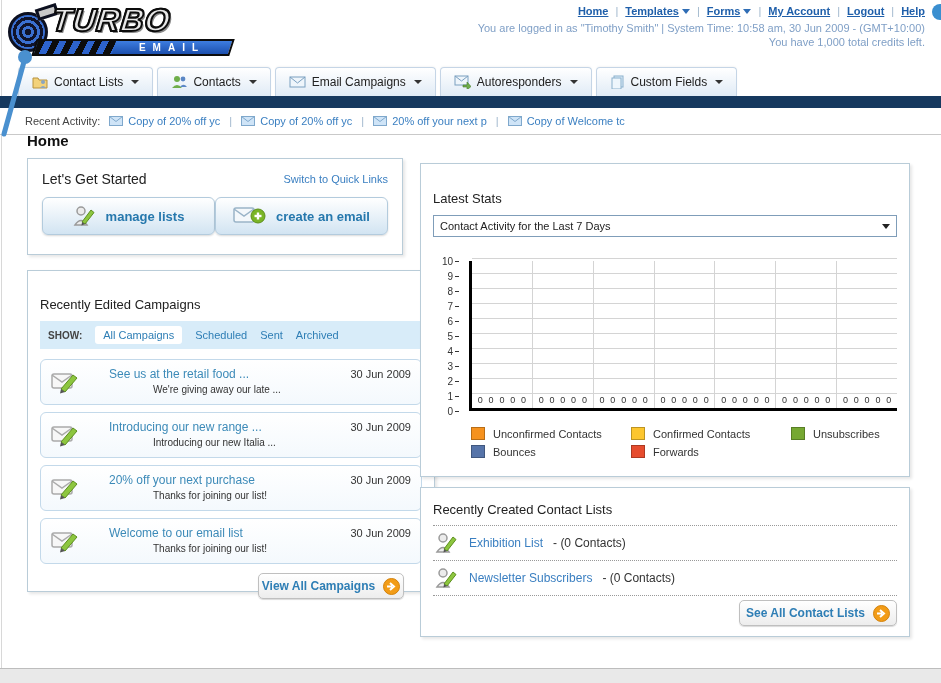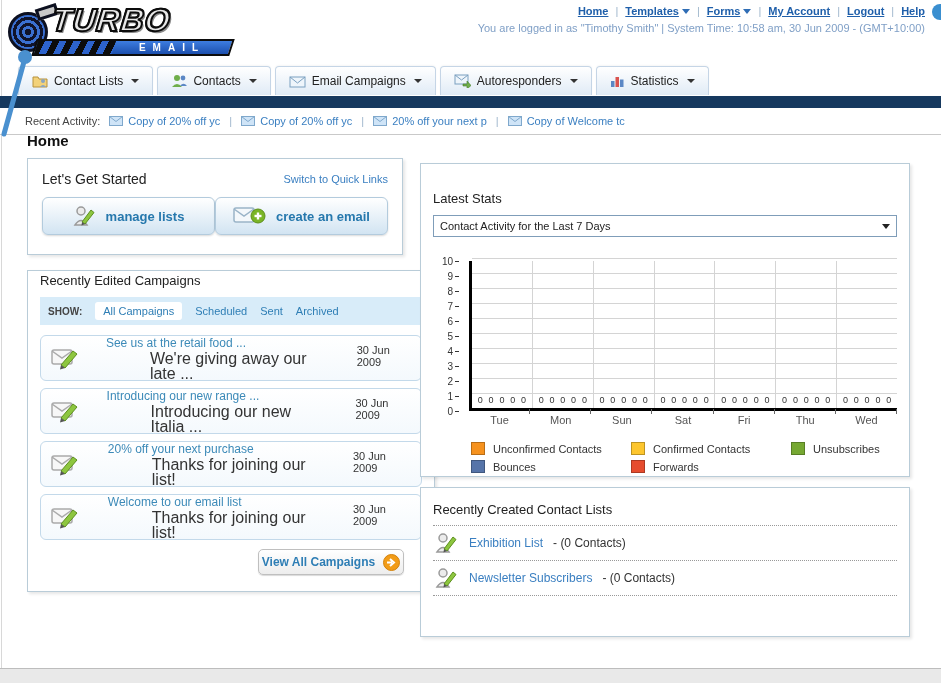--- a/index.html
+++ b/index.html
@@ -26,21 +26,21 @@
 
   #header-right { position:absolute; top:5px; right:16px; text-align:right; }
   .hnav { display:flex; justify-content:flex-end; align-items:center; gap:7px; font-size:11px; font-weight:bold; }
   .hnav a { color:#1f5faa; text-decoration:underline; cursor:pointer; display:inline-flex; align-items:center; gap:3px; }
   .sep { color:#9fb6cc; font-weight:normal; }
   .tri-dn-blue { width:0; height:0; border-left:4px solid transparent; border-right:4px solid transparent; border-top:5px solid #2f6db5; display:inline-block; }
   .login-line { margin-top:5px; font-size:11px; color:#7f9fc6; }
   .credits-line { margin-top:2px; font-size:11px; color:#7f9fc6; }
 
   
-  #navtabs { position:absolute; left:0; top:66px; right:0; height:30px; display:flex; align-items:flex-start; padding-left:18px; gap:4px; }
+  #navtabs { position:absolute; left:0; top:66px; right:0; height:30px; display:flex; align-items:center; padding-left:18px; gap:4px; }
   .ntab { display:flex; align-items:center; gap:6px; height:29px; padding:0 13px; font-size:12px; color:#222;
           background:linear-gradient(#ffffff,#e0ebf6); border:1px solid #c5d5e6; border-bottom:none;
           border-radius:4px 4px 0 0; cursor:pointer; box-shadow:0 -1px 2px rgba(0,0,0,0.04); }
   .tri-dn-dark { width:0; height:0; border-left:4px solid transparent; border-right:4px solid transparent; border-top:4px solid #333; display:inline-block; margin-left:2px; }
   #navy-bar { position:absolute; left:0; top:96px; right:0; height:12px; background:#16395f; }
 
   
   #activity { position:absolute; left:0; top:108px; right:0; height:27px; display:flex; align-items:center; gap:9px;
               padding-left:25px; font-size:11px; border-bottom:1px solid #c9c9c9; background:#fff; }
   #activity .alabel { color:#444; }
@@ -54,31 +54,31 @@
 
   #panel-start { left:27px; top:158px; width:376px; height:97px; padding:12px 14px; }
   #panel-start .trow { display:flex; justify-content:space-between; align-items:center; }
   #panel-start .trow .panel-title { font-size:14px; }
   .qlink { font-size:11px; color:#3a7fc1; cursor:pointer; }
   .bigbtn-row { display:flex; gap:0; margin-top:10px; }
   .bigbtn { flex:1; height:38px; display:flex; align-items:center; justify-content:center; gap:9px;
             background:linear-gradient(#ffffff,#d2e4f2); border:1px solid #b3cbdd; border-radius:6px;
             box-shadow:0 1px 2px rgba(0,0,0,0.15); cursor:pointer; font-weight:bold; font-size:13px; color:#2678ad; }
 
-  #panel-campaigns { left:27px; top:270px; width:408px; height:322px; padding:0 12px; }
+  #panel-campaigns { left:27px; top:270px; width:408px; height:322px; padding:24px 12px; }
   .show-bar { margin-top:8px; background:#d8ecf9; padding:5px 8px; display:flex; align-items:center; gap:13px; font-size:11px; }
   .show-label { font-size:10px; font-weight:bold; color:#444; }
   .ctab { color:#2e7eb5; cursor:pointer; }
   .ctab.active { background:#fff; padding:3px 8px; border-radius:3px; }
   .camp-list { margin-top:10px; display:flex; flex-direction:column; gap:7px; }
   .camp-row { display:flex; align-items:center; gap:28px; height:46px; padding:2px 10px; border:1px solid #c3d9ea;
               border-radius:6px; background:linear-gradient(#ffffff,#f4f9fd); cursor:pointer; }
   .camp-text { display:flex; flex-direction:column; line-height:15px; }
   .camp-title { font-size:12px; color:#3c8ab8; cursor:pointer; }
-  .camp-sub { font-size:16px; color:#333;margin-left:44px; }
+  .camp-sub { font-size:10px; color:#333;margin-left:44px; }
   .camp-date { margin-left:auto; align-self:flex-start; padding-top:6px; font-size:11px; color:#333; }
   .smallbtn { display:flex; align-items:center; justify-content:center; gap:8px; height:26px;
               background:linear-gradient(#ffffff,#ededed); border:1px solid #bfbfbf; border-radius:5px;
               box-shadow:0 1px 1px rgba(0,0,0,0.15); cursor:pointer; font-weight:bold; font-size:12px; color:#2e7eb5; }
   #view-all-btn { width:146px; margin:9px 18px 0 auto; }
 
   
   #panel-stats { left:420px; top:163px; width:490px; height:314px; padding:25px 12px; }
   .fake-select { margin-top:8px; height:22px; border:1px solid #7f9db9; display:flex; align-items:center;
                  font-size:11px; color:#222; padding-left:6px; cursor:pointer; background:#fff; }
@@ -145,20 +145,21 @@
           <i class="tri-dn-blue"></i>
         </a>
       <span class="sep">|</span>
       <a>My Account</a>
       <span class="sep">|</span>
       <a>Logout</a>
       <span class="sep">|</span>
       <a>Help</a>
     </div>
     <div class="login-line">You are logged in as "Timothy Smith" | System Time: 10:58 am, 30 Jun 2009 - (GMT+10:00)</div>
+    <div class="credits-line">You have 1,000 total credits left.</div>
   </div>
 
   <div id="navtabs">
     <div class="ntab">
       <svg width="16" height="14">
           <path d="M1,3 h5 l1,2 h8 v8 h-14 z" fill="#f3d27a" stroke="#b8923d"></path>
           <circle cx="11" cy="7" r="2" fill="#8aa5c0"></circle>
           <path d="M8,13 q3,-4 6,0 z" fill="#8aa5c0"></path>
         </svg>
       <span>Contact Lists</span>
@@ -186,25 +187,24 @@
       <svg width="17" height="14">
           <rect x="1" y="1" width="13" height="9" fill="#eef5fb" stroke="#7ba0c0"></rect>
           <path d="M1,1 L7.5,6 L14,1" fill="none" stroke="#7ba0c0"></path>
           <path d="M9,10 h4 v-3 l4,4.5 -4,3.5 v-3 h-4 z" fill="#6fae4a" stroke="#477a2b" stroke-width="0.6"></path>
         </svg>
       <span>Autoresponders</span>
         <i class="tri-dn-dark"></i>
     </div>
     <div class="ntab">
       <svg width="15" height="14">
-          <rect x="1" y="7" width="3.5" height="6" fill="#5b87c5"></rect>
-          <rect x="5.5" y="3" width="3.5" height="10" fill="#d9534f"></rect>
-          <rect x="10" y="5.5" width="3.5" height="7.5" fill="#5b87c5"></rect>
-        </svg>
-      <span>Statistics</span>
+          <rect x="4" y="1" width="9" height="11" fill="#dfeefa" stroke="#8ab0cc"></rect>
+          <rect x="2" y="3" width="9" height="11" fill="#eef6fc" stroke="#8ab0cc"></rect>
+        </svg>
+      <span>Custom Fields</span>
         <i class="tri-dn-dark"></i>
     </div>
   </div>
   <div id="navy-bar"></div>
 
   <div id="activity">
     <span class="alabel">Recent Activity:</span>
     <span class="aitem">
       <svg width="14" height="10">
           <rect x="0.5" y="0.5" width="13" height="9" fill="#cfe4f7" stroke="#7fa8cc"></rect>
@@ -416,29 +416,20 @@
             </div>
             <div class="cgroup">
               <span class="zlabel">0</span>
               <span class="zlabel">0</span>
               <span class="zlabel">0</span>
               <span class="zlabel">0</span>
               <span class="zlabel">0</span>
             </div>
           </div>
       </div>
-      <div id="xlabels">
-          <div class="xcell">Tue</div>
-          <div class="xcell">Mon</div>
-          <div class="xcell">Sun</div>
-          <div class="xcell">Sat</div>
-          <div class="xcell">Fri</div>
-          <div class="xcell">Thu</div>
-          <div class="xcell">Wed</div>
-        </div>
     </div>
     <div id="legend">
         <div class="litem">
           <span class="lswatch" style="background: rgb(246, 146, 30);"></span>
           <span>Unconfirmed Contacts</span>
         </div>
         <div class="litem">
           <span class="lswatch" style="background: rgb(253, 198, 46);"></span>
           <span>Confirmed Contacts</span>
         </div>
@@ -475,16 +466,23 @@
       <svg width="24" height="24">
           <circle cx="8" cy="7" r="4" fill="#ececec" stroke="#9a9a9a" stroke-width="1.5"></circle>
           <path d="M2,21 q6,-9 12,0 z" fill="#ececec" stroke="#9a9a9a" stroke-width="1.5"></path>
           <polygon points="9,18 18,6 21,8.5 12,20" fill="#8dc63f" stroke="#5d8f1e"></polygon>
           <polygon points="9,18 12,20 8.5,21.5" fill="#555"></polygon>
         </svg>
       <span class="clist-name">Newsletter Subscribers</span>
       <span class="clist-detail">- (0 Contacts)</span>
     </div>
     <div class="dotted" style="margin-top:0;"></div>
+    <div class="smallbtn" id="see-all-btn">
+      <span>See All Contact Lists</span>
+      <svg width="17" height="17">
+          <circle cx="8.5" cy="8.5" r="8" fill="#f29c17" stroke="#d3820c"></circle>
+          <path d="M4,8.5 h5 M7,5 l4,3.5 -4,3.5" fill="none" stroke="#fff" stroke-width="2"></path>
+        </svg>
+    </div>
   </div>
 
   <div id="footer-strip"></div>
 </div>
 
 </body></html>

